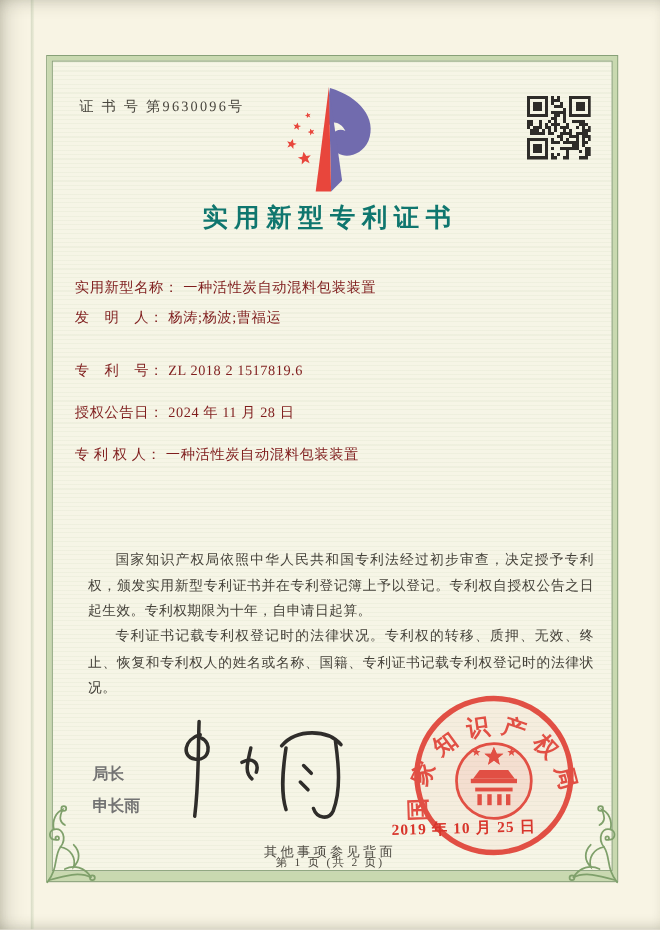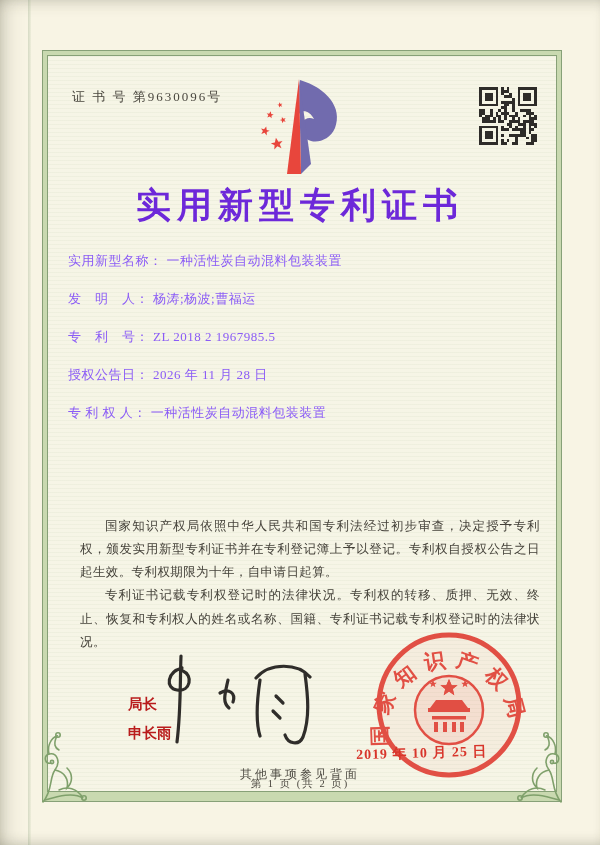--- a/index.html
+++ b/index.html
@@ -29,35 +29,35 @@
              #f6f5e6; }
   .corner-orn { position:absolute; bottom:-4px; color:#7fa06b; }
   .corner-orn.left  { left:-4px; }
   .corner-orn.right { right:-4px; transform:scaleX(-1); }
   
   .cert-no { position:absolute; left:72px; top:88px; font-size:13px;
              letter-spacing:2px; color:#4a473f; }
   .logo { position:absolute; left:253px; top:74px; }
   .qr   { position:absolute; left:479px; top:87px; width:58px; height:58px; color:#2e2c29; }
   .title { position:absolute; left:0; right:0; top:182px; text-align:center;
-           font-size:35px; font-weight:bold; letter-spacing:6px; color:#6d28d9; }
-  
-  .field-row { position:absolute; left:68px; font-size:13px; color:#8b5cf6;
+           font-size:23px; font-weight:bold; letter-spacing:6px; color:#0f766e; }
+  
+  .field-row { position:absolute; left:68px; font-size:13px; color:#7f1d1d;
                letter-spacing:.5px; white-space:nowrap; }
   .flabel { margin-right:4px; }
   .pair2 { position:absolute; left:302px; top:0; white-space:nowrap; }
   
   .body-text { position:absolute; left:80px; top:498px; width:460px;
                font-size:12.5px; line-height:1.85; color:#45423a;
-               text-align:justify; letter-spacing:.4px;margin-top:17px; }
+               text-align:justify; letter-spacing:.4px; }
   .body-text p { text-indent:2em; }
   
   .commissioner { position:absolute; left:84px; top:690px;
                   font-family:"Liberation Sans","DejaVu Sans",sans-serif;
-                  font-size:14.5px; font-weight:600; color:#b91c1c; line-height:2.0;margin-left:44px; }
+                  font-size:14.5px; font-weight:600; color:#737373; line-height:2.0; }
   .signature { position:absolute; left:152px; top:648px; }
   .seal { position:absolute; left:356px; top:626px; opacity:.92; }
   .seal-date { position:absolute; left:356px; top:744px; width:160px;
                color:#d8352b; font-size:14px; font-weight:bold;
                letter-spacing:1px; white-space:nowrap; transform:rotate(-1.5deg); }
   .page-info { position:absolute; left:0; right:0; top:777px; text-align:center;
                font-size:10.5px; letter-spacing:2px; color:#4a473f; }
   .back-note { position:absolute; left:0; right:0; top:766px; text-align:center;
                font-size:12px; letter-spacing:3px; color:#4f4c44; }
 </style>
@@ -251,28 +251,28 @@
       <rect x="16" y="2" width="3" height="3"></rect>
       <rect x="0.5" y="14.5" width="6" height="6" fill="none" stroke="currentColor" stroke-width="1"></rect>
       <rect x="2" y="16" width="3" height="3"></rect>
     </svg>
 
   <div class="title">实用新型专利证书</div>
 
   <div class="field-row" style="top:252px">
     <span class="flabel">实用新型名称：</span><span class="fvalue">一种活性炭自动混料包装装置</span>
   </div>
-  <div class="field-row" style="top:290px">
+  <div class="field-row" style="top:280px">
     <span class="flabel">发　明　人：</span><span class="fvalue">杨涛;杨波;曹福运</span>
   </div>
   <div class="field-row" style="top:328px">
-    <span class="flabel">专　利　号：</span><span class="fvalue">ZL 2018 2 1967985.5</span>
+    <span class="flabel">专　利　号：</span><span class="fvalue">ZL 2018 2 1517819.6</span>
   </div>
   <div class="field-row" style="top:366px">
-    <span class="flabel">授权公告日：</span><span class="fvalue">2026 年 11 月 28 日</span>
+    <span class="flabel">授权公告日：</span><span class="fvalue">2024 年 11 月 28 日</span>
   </div>
   <div class="field-row" style="top:404px">
     <span class="flabel">专 利 权 人：</span><span class="fvalue">一种活性炭自动混料包装装置</span>
   </div>
 
   <div class="body-text">
     <p>国家知识产权局依照中华人民共和国专利法经过初步审查，决定授予专利权，颁发实用新型专利证书并在专利登记簿上予以登记。专利权自授权公告之日起生效。专利权期限为十年，自申请日起算。</p>
     <p>专利证书记载专利权登记时的法律状况。专利权的转移、质押、无效、终止、恢复和专利权人的姓名或名称、国籍、专利证书记载专利权登记时的法律状况。</p>
   </div>
 

